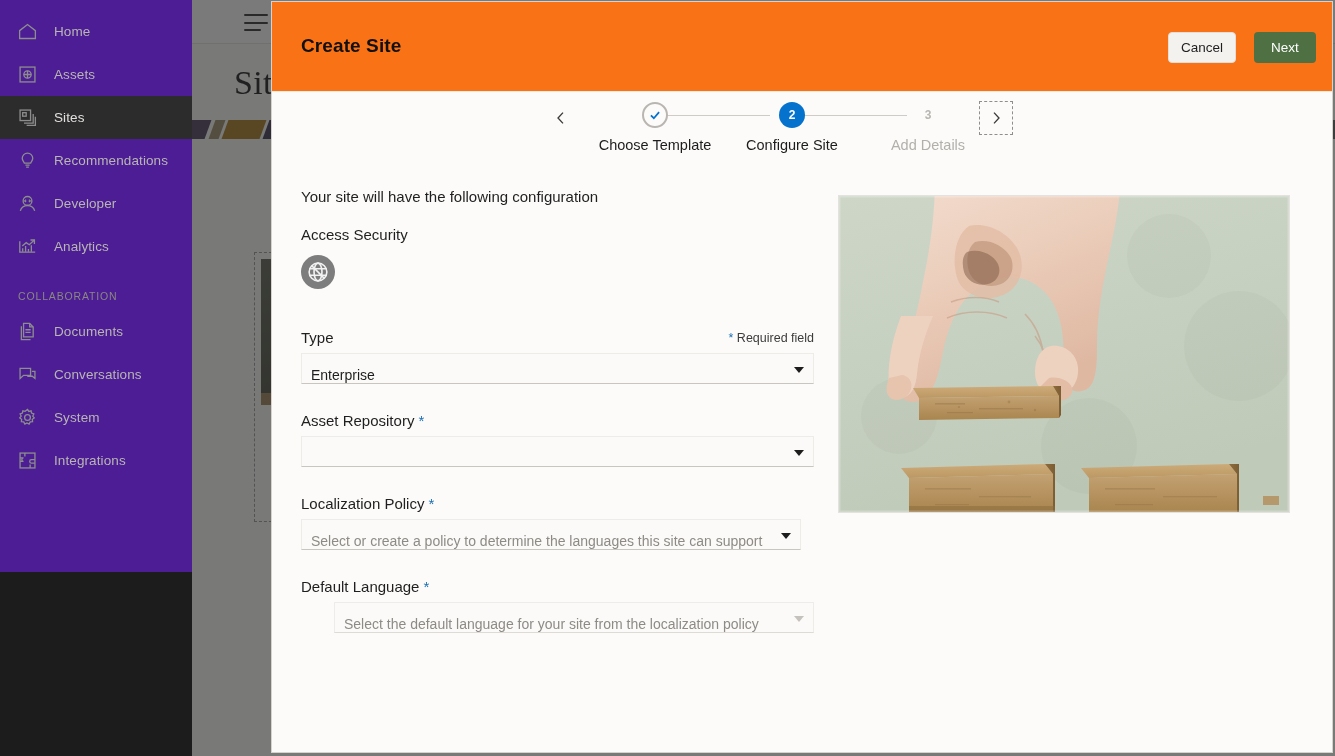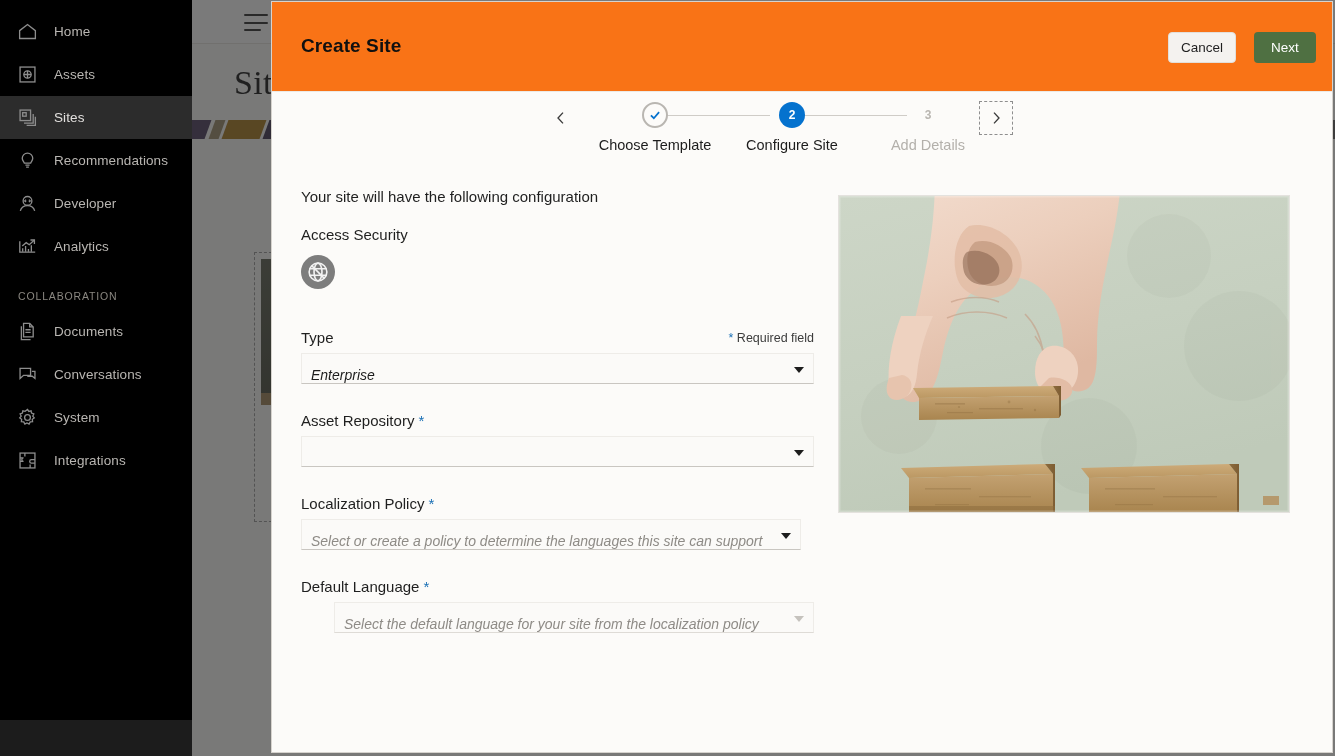--- a/index.html
+++ b/index.html
@@ -11,22 +11,22 @@
   }
   #app {
     position: relative;
     width: 1335px; height: 756px;
     background: #1c1c1c;
   }
 
   
   #sidebar {
     position: absolute; left: 0; top: 0;
-    width: 192px; height: 720px;
-    background: #000000;
+    width: 192px; height: 572px;
+    background: #4c1d95;
     padding-top: 10px;
     z-index: 3;
   }
   .nav-item {
     display: flex; align-items: center;
     height: 43px;
     padding-left: 16px;
     gap: 16px;
     cursor: pointer;
   }
@@ -260,21 +260,20 @@
   .req-note .star { color: #1a6fb5; }
   .select-box {
     position: relative;
     height: 31px;
     border: 1px solid #eeece8;
     border-bottom: 1px solid #c9c6c1;
     background: #fbfaf8;
     display: flex; align-items: center;
     padding: 12px 26px 0 9px;
     cursor: pointer;
-    font-style: italic;
   }
   .select-value { font-size: 14px; color: #1d1d1d; }
   .select-value.placeholder { color: #8e8b86; }
   .caret {
     position: absolute; right: 9px; top: 50%;
     margin-top: -2px;
     width: 0; height: 0;
     border-left: 5px solid transparent;
     border-right: 5px solid transparent;
     border-top: 6px solid #1d1d1d;

